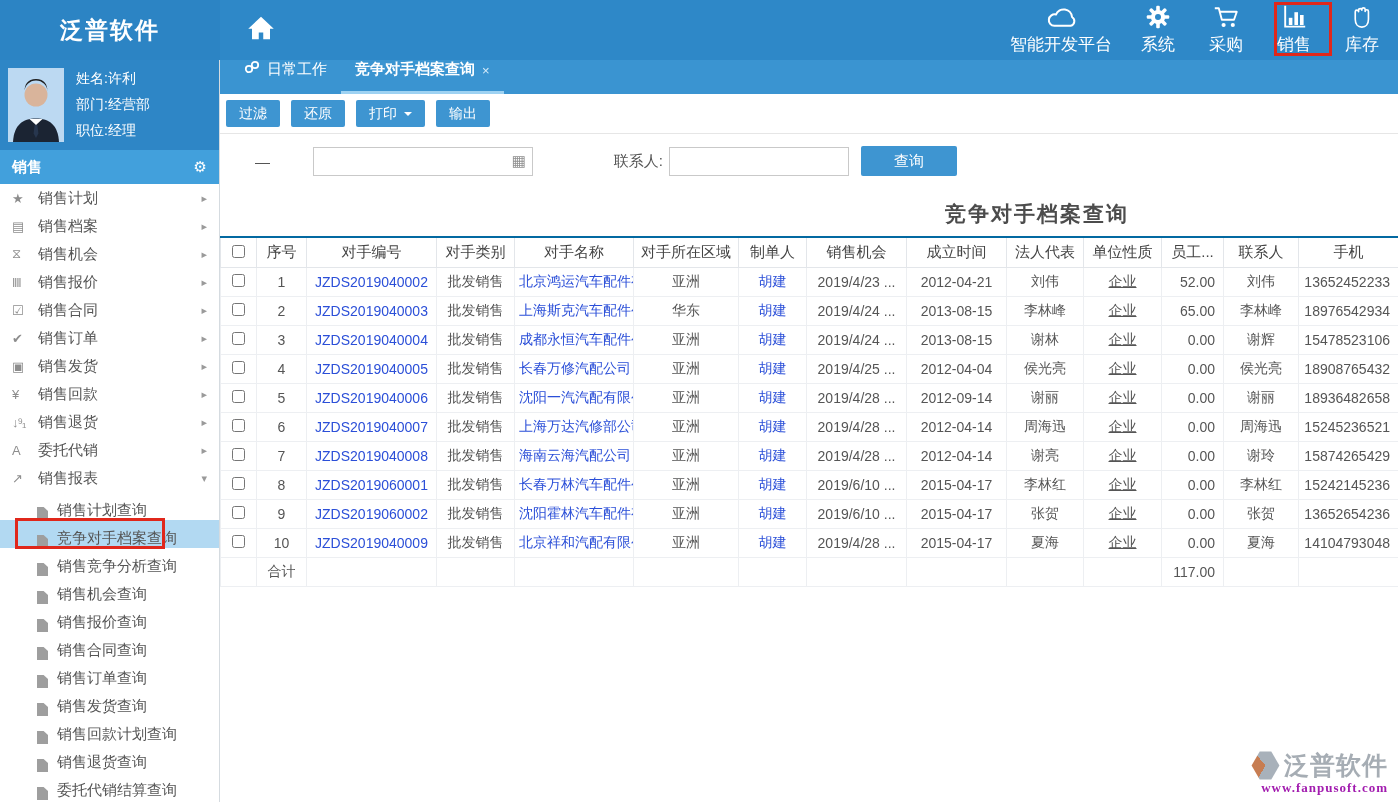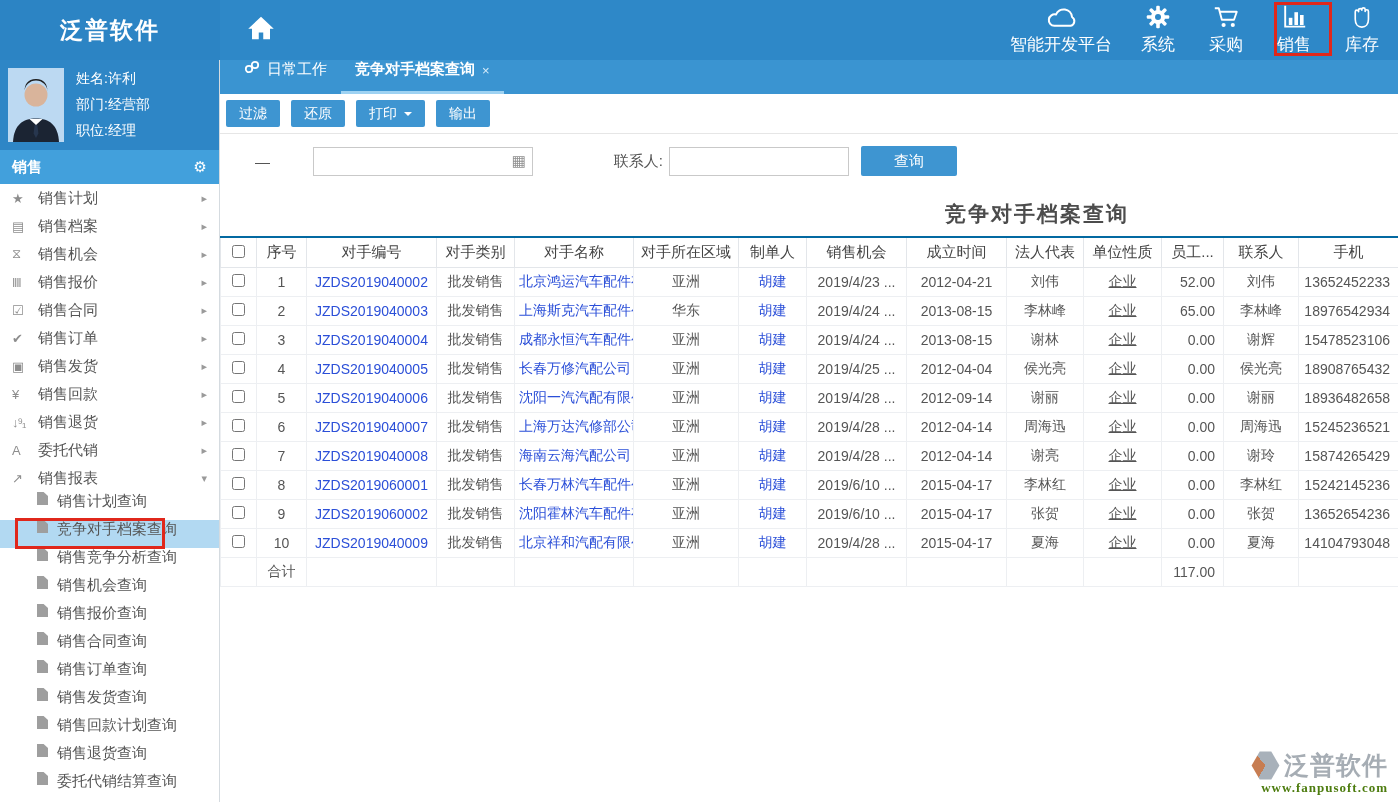--- a/index.html
+++ b/index.html
@@ -31,21 +31,21 @@
   .sec-hdr { height:34px; background:#42a0dc; color:#fff; display:flex; align-items:center;
     padding:0 12px; font-size:15px; font-weight:bold; }
   .sec-hdr .gear { margin-left:auto; font-size:15px; font-weight:normal; cursor:pointer; }
 
   .m-item { height:28px; display:flex; align-items:center; padding:0 12px; color:#555;
     font-size:15px; cursor:pointer; }
   .m-icon { width:26px; flex:none; color:#8d8d8d; font-size:13px; text-align:left; letter-spacing:-1px; }
   .m-label { flex:1; }
   .m-arrow { color:#9a9a9a; font-size:11px; }
 
-  .s-item { height:28px; display:flex; align-items:flex-start; padding-left:37px; gap:9px;
+  .s-item { height:28px; display:flex; align-items:flex-end; padding-left:37px; gap:9px;
     color:#555; font-size:15px; cursor:pointer; }
   .s-item.selected { background:#b2d9f2; }
   .page-icon { width:11px; height:13px; flex:none; background:#9e9e9e;
     clip-path:polygon(0 0,60% 0,100% 30%,100% 100%,0 100%); }
   .anno-side { position:absolute; top:458px; left:15px; width:150px; height:31px;
     border:3px solid #e0271b; pointer-events:none; z-index:3; }
 
   
   main { flex:1; min-width:0; position:relative; display:flex; flex-direction:column; background:#fff; }
 
@@ -94,21 +94,21 @@
   td.ul { text-decoration:underline; }
   td.rnum { text-align:right; padding-right:8px; }
   .c-check { width:36px; }
   input[type=checkbox] { width:13px; height:13px; cursor:pointer; }
 
   .wm { position:absolute; right:10px; bottom:6px; display:flex; flex-direction:column; align-items:flex-end; }
   .wm-top { display:flex; align-items:center; gap:4px; }
   .wm-logo { width:29px; height:29px; clip-path:polygon(30% 2%,70% 2%,98% 50%,70% 98%,30% 98%,2% 50%);
     background:conic-gradient(from 210deg,#c77d52 0 110deg,#a8b1ba 110deg 360deg); }
   .wm-brand { font-size:25px; font-weight:bold; color:#a6adb4; letter-spacing:1px; }
-  .wm-url { font-size:13px; font-weight:bold; color:#4d7c0f; font-family:"Liberation Serif",serif;
+  .wm-url { font-size:13px; font-weight:bold; color:#a21caf; font-family:"Liberation Serif",serif;
     margin-top:-2px; letter-spacing:1px; }
 </style>
 </head>
 <body>
 
 <div class="app">
 
   <div class="hdr">
     <div class="logo">泛普软件</div>
     <div class="hdr-main">

